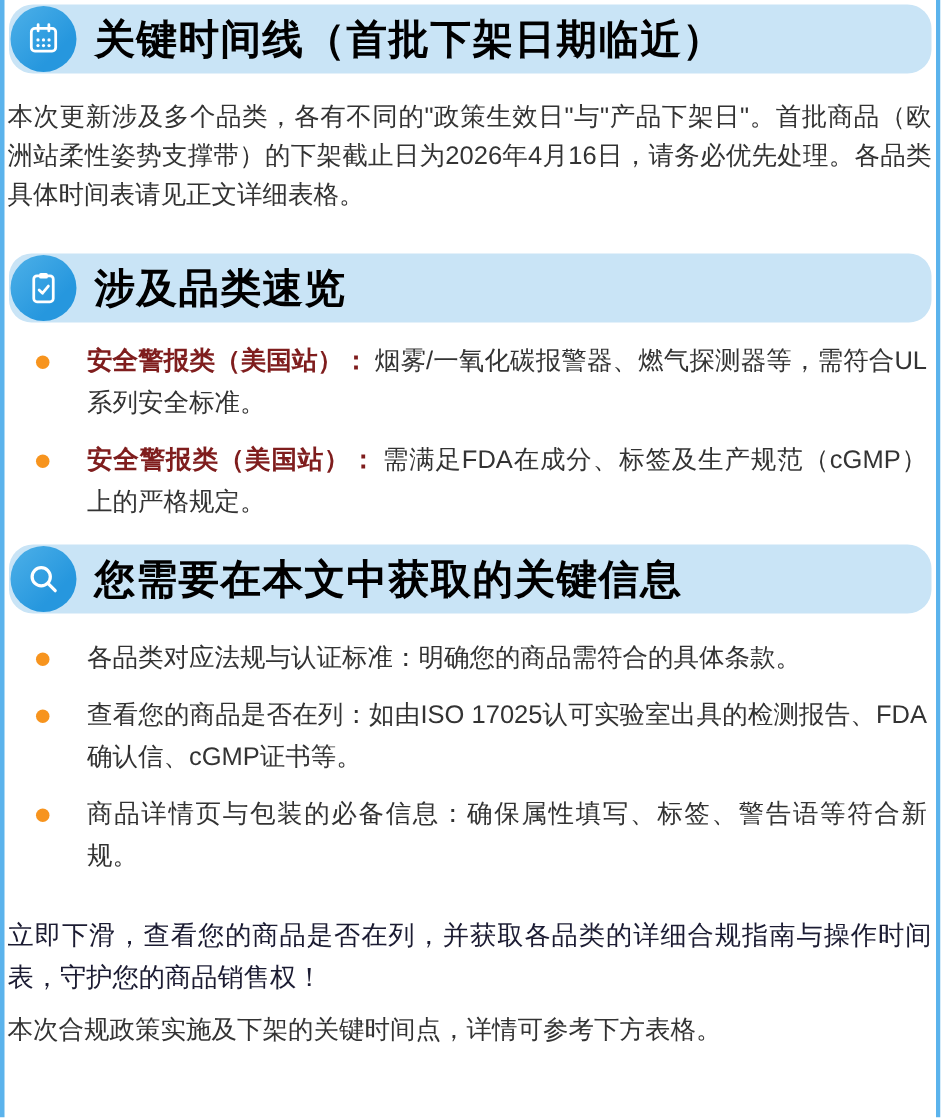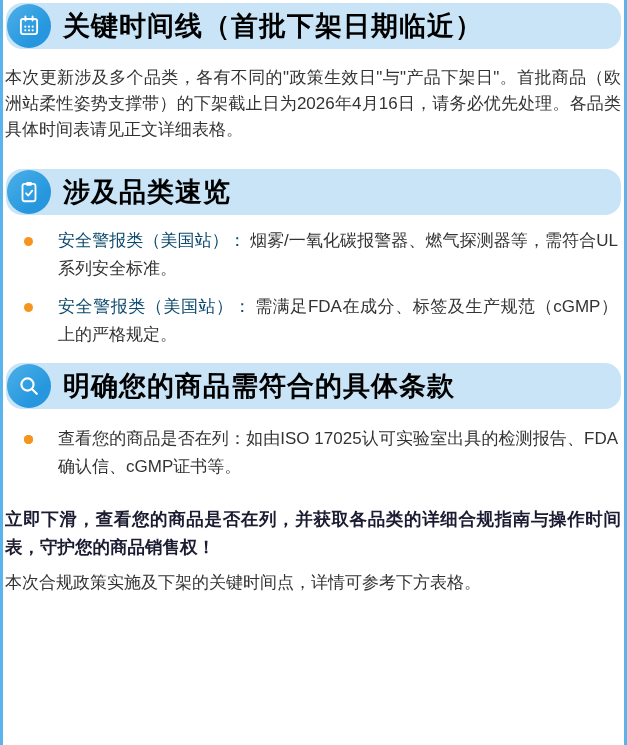--- a/index.html
+++ b/index.html
@@ -21,21 +21,21 @@
     position: relative;
     margin: 3px 3px 0 3px;
     background: #c9e4f6;
     border-radius: 16px;
     height: 46px;
     display: flex;
     align-items: center;
     padding-left: 57px;
     box-sizing: border-box;
   }
-  .sh-2 { margin-top: 26px; }
+  .sh-2 { margin-top: 26px; border-radius: 15px; }
   .sh-3 { margin-top: 14px; }
   .icon-circle {
     position: absolute;
     left: 1px; top: 1px;
     width: 44px; height: 44px;
     border-radius: 50%;
     background: linear-gradient(135deg, #4db0e8 0%, #2697de 70%);
     display: flex; align-items: center; justify-content: center;
   }
   .icon-circle svg { display: block; }
@@ -51,21 +51,21 @@
     margin: 0;
     padding: 0 3px 0 2px;
     font-size: 17px;
     line-height: 26px;
     color: #333333;
     text-align: justify;
   }
   .intro { margin-top: 16px; }
   .cta {
     margin-top: 24px;
-    font-weight: 700;
+    font-weight: 400;
     color: #1b1b32;
     line-height: 28px;
     font-size: 17.5px;
   }
   .outro { margin-top: 9px; }
   
   .blist {
     list-style: none;
     margin: 12px 0 0 0;
     padding: 0 6px 0 0;
@@ -81,22 +81,22 @@
     text-align: justify;
   }
   .dot {
     position: absolute;
     left: 21px; top: 10px;
     width: 9px; height: 9px;
     border-radius: 50%;
     background: #f7941e;
   }
   .cat-label {
-    color: #0c4a6e;
-    font-weight: 400;
+    color: #7f1d1d;
+    font-weight: 700;
   }
   .cat-desc { margin-left: 4px; }
 </style>
 </head>
 <body>
 
 <div class="page">
 
   <div class="section-header">
     <span class="icon-circle">
@@ -139,30 +139,35 @@
     </li>
   </ul>
 
   <div class="section-header sh-3">
     <span class="icon-circle">
       <svg width="26" height="26" viewBox="0 0 24 24" fill="none" stroke="#ffffff" stroke-width="2" stroke-linecap="round">
         <circle cx="10.6" cy="10.6" r="5.6"></circle>
         <line x1="14.9" y1="14.9" x2="19.2" y2="19.2"></line>
       </svg>
     </span>
-    <span class="section-title">明确您的商品需符合的具体条款</span>
+    <span class="section-title">您需要在本文中获取的关键信息</span>
   </div>
 
   <ul class="blist blist-2">
     <li>
       <span class="dot"></span>
+      <span>各品类对应法规与认证标准：明确您的商品需符合的具体条款。</span>
     </li>
     <li>
       <span class="dot"></span>
       <span>查看您的商品是否在列：如由ISO 17025认可实验室出具的检测报告、FDA确认信、cGMP证书等。</span>
+    </li>
+    <li>
+      <span class="dot"></span>
+      <span>商品详情页与包装的必备信息：确保属性填写、标签、警告语等符合新规。</span>
     </li>
   </ul>
 
   <p class="para cta">立即下滑，查看您的商品是否在列，并获取各品类的详细合规指南与操作时间表，守护您的商品销售权！</p>
 
   <p class="para outro">本次合规政策实施及下架的关键时间点，详情可参考下方表格。</p>
 
 </div>
 
 </body></html>

